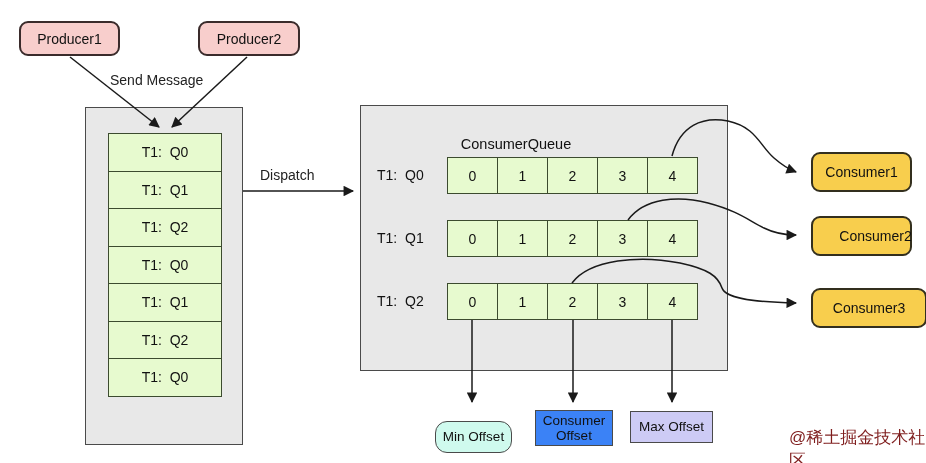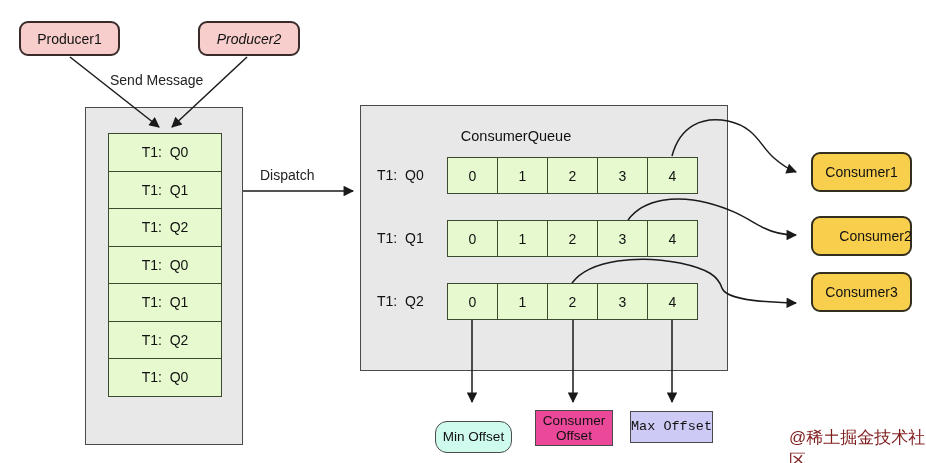--- a/index.html
+++ b/index.html
@@ -33,56 +33,56 @@
     display:flex;align-items:center;justify-content:center;font-size:14px;
   }
   .q-cell:first-child{margin-left:0;}
   .row-label{position:absolute;font-size:14px;color:#111;white-space:pre;z-index:2;}
   .offset{
     position:absolute;border:1.5px solid #4a4a4a;box-sizing:border-box;
     display:flex;align-items:center;justify-content:center;text-align:center;
     font-size:13.5px;line-height:1.12;z-index:2;
   }
   .offset-min{background:#CFFAEE;}
-  .offset-consumer{background:#ec4899;}
+  .offset-consumer{background:#3b82f6;}
   .offset-max{background:#CDCBF5;}
   .free-label{position:absolute;font-size:14px;color:#222;white-space:nowrap;text-align:left;z-index:3;}
   .box-title{position:absolute;font-size:14.5px;color:#111;text-align:center;z-index:2;}
   .watermark{position:absolute;left:789px;top:426px;font-size:17px;color:#7f1d1d;z-index:4;}
 </style>
 </head>
 <body>
 
 <div class="canvas">
 
   <div class="node producer" style="left:19px;top:21px;width:101px;height:35px;">
     <span>Producer1</span>
   </div>
-  <div class="node producer" style="left:198px;top:21px;width:102px;height:35px;font-style:italic;">
+  <div class="node producer" style="left:198px;top:21px;width:102px;height:35px;">
     <span>Producer2</span>
   </div>
 
   <div class="free-label" style="left:110px;top:72px;width:110px;">Send Message</div>
 
   <div class="container-box" style="left:85px;top:107px;width:158px;height:338px;">
     <div class="cl-stack">
       <div class="cl-cell">T1:  Q0</div>
       <div class="cl-cell">T1:  Q1</div>
       <div class="cl-cell">T1:  Q2</div>
       <div class="cl-cell">T1:  Q0</div>
       <div class="cl-cell">T1:  Q1</div>
       <div class="cl-cell">T1:  Q2</div>
       <div class="cl-cell">T1:  Q0</div>
     </div>
   </div>
 
   <div class="free-label" style="left:260px;top:167px;width:80px;">Dispatch</div>
 
   <div class="container-box" style="left:360px;top:105px;width:368px;height:266px;"></div>
-  <div class="box-title" style="left:360px;top:128px;width:312px;">ConsumerQueue</div>
+  <div class="box-title" style="left:360px;top:136px;width:312px;">ConsumerQueue</div>
 
   <div class="row-label" style="left:377px;top:167px;">T1:  Q0</div>
   <div class="row-cells" style="left:447px;top:157px;">
     <div class="q-cell">0</div>
     <div class="q-cell">1</div>
     <div class="q-cell">2</div>
     <div class="q-cell">3</div>
     <div class="q-cell">4</div>
   </div>
 
@@ -103,31 +103,31 @@
     <div class="q-cell">3</div>
     <div class="q-cell">4</div>
   </div>
 
   <div class="node consumer" style="left:811px;top:152px;width:101px;height:40px;">
     <span>Consumer1</span>
   </div>
   <div class="node consumer" style="left:811px;top:216px;width:101px;height:40px;padding-left:28px;">
     <span>Consumer2</span>
   </div>
-  <div class="node consumer" style="left:811px;top:272px;width:101px;height:40px;">
+  <div class="node consumer" style="left:811px;top:288px;width:116px;height:40px;">
     <span>Consumer3</span>
   </div>
 
   <div class="offset offset-min" style="left:435px;top:421px;width:77px;height:32px;border-radius:12px;">
     <span>Min Offset</span>
   </div>
   <div class="offset offset-consumer" style="left:535px;top:410px;width:78px;height:36px;">
     <span>Consumer Offset</span>
   </div>
-  <div class="offset offset-max" style="left:630px;top:411px;width:83px;height:32px;font-family:Liberation Mono, monospace;">
+  <div class="offset offset-max" style="left:630px;top:411px;width:83px;height:32px;">
     <span>Max Offset</span>
   </div>
 
   <div class="watermark">@稀土掘金技术社区</div>
 
   <svg class="wires" viewBox="0 0 926 463" xmlns="http://www.w3.org/2000/svg">
     <defs>
       <marker id="arw" viewBox="0 0 10 10" refX="9" refY="5" markerWidth="9" markerHeight="7" orient="auto">
         <path d="M0,0 L10,5 L0,10 z" fill="#1a1a1a"></path>
       </marker>

